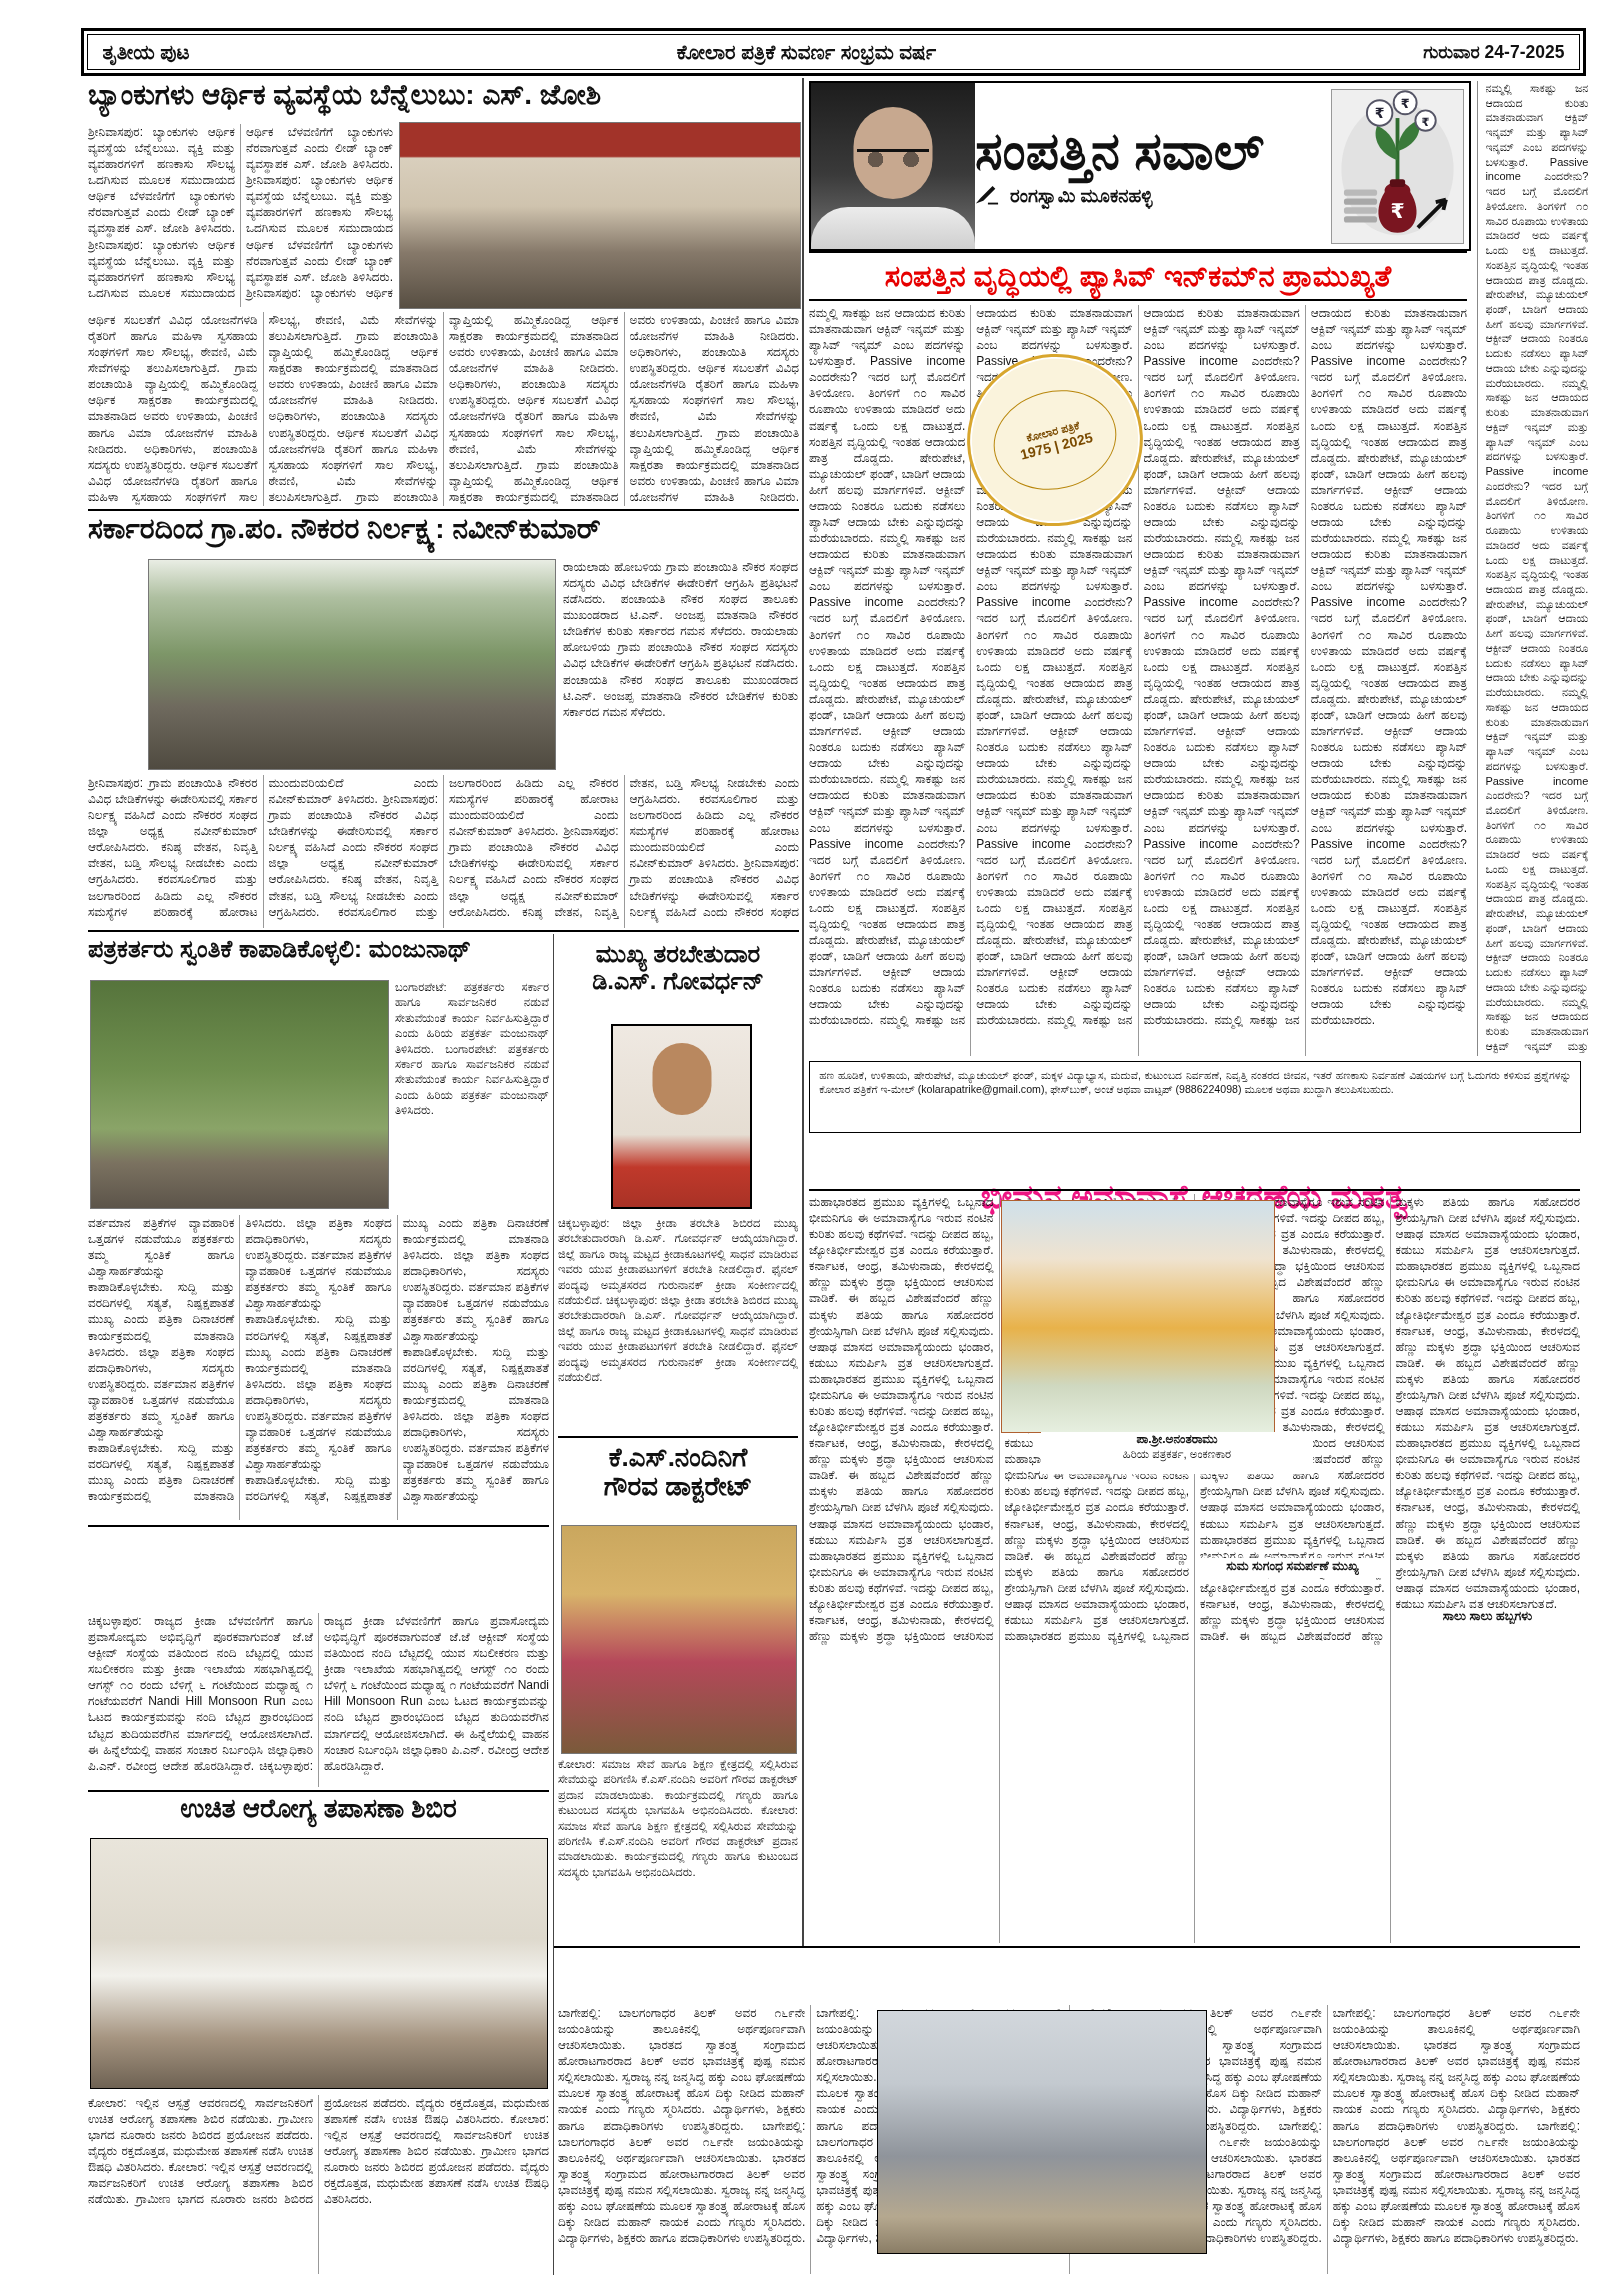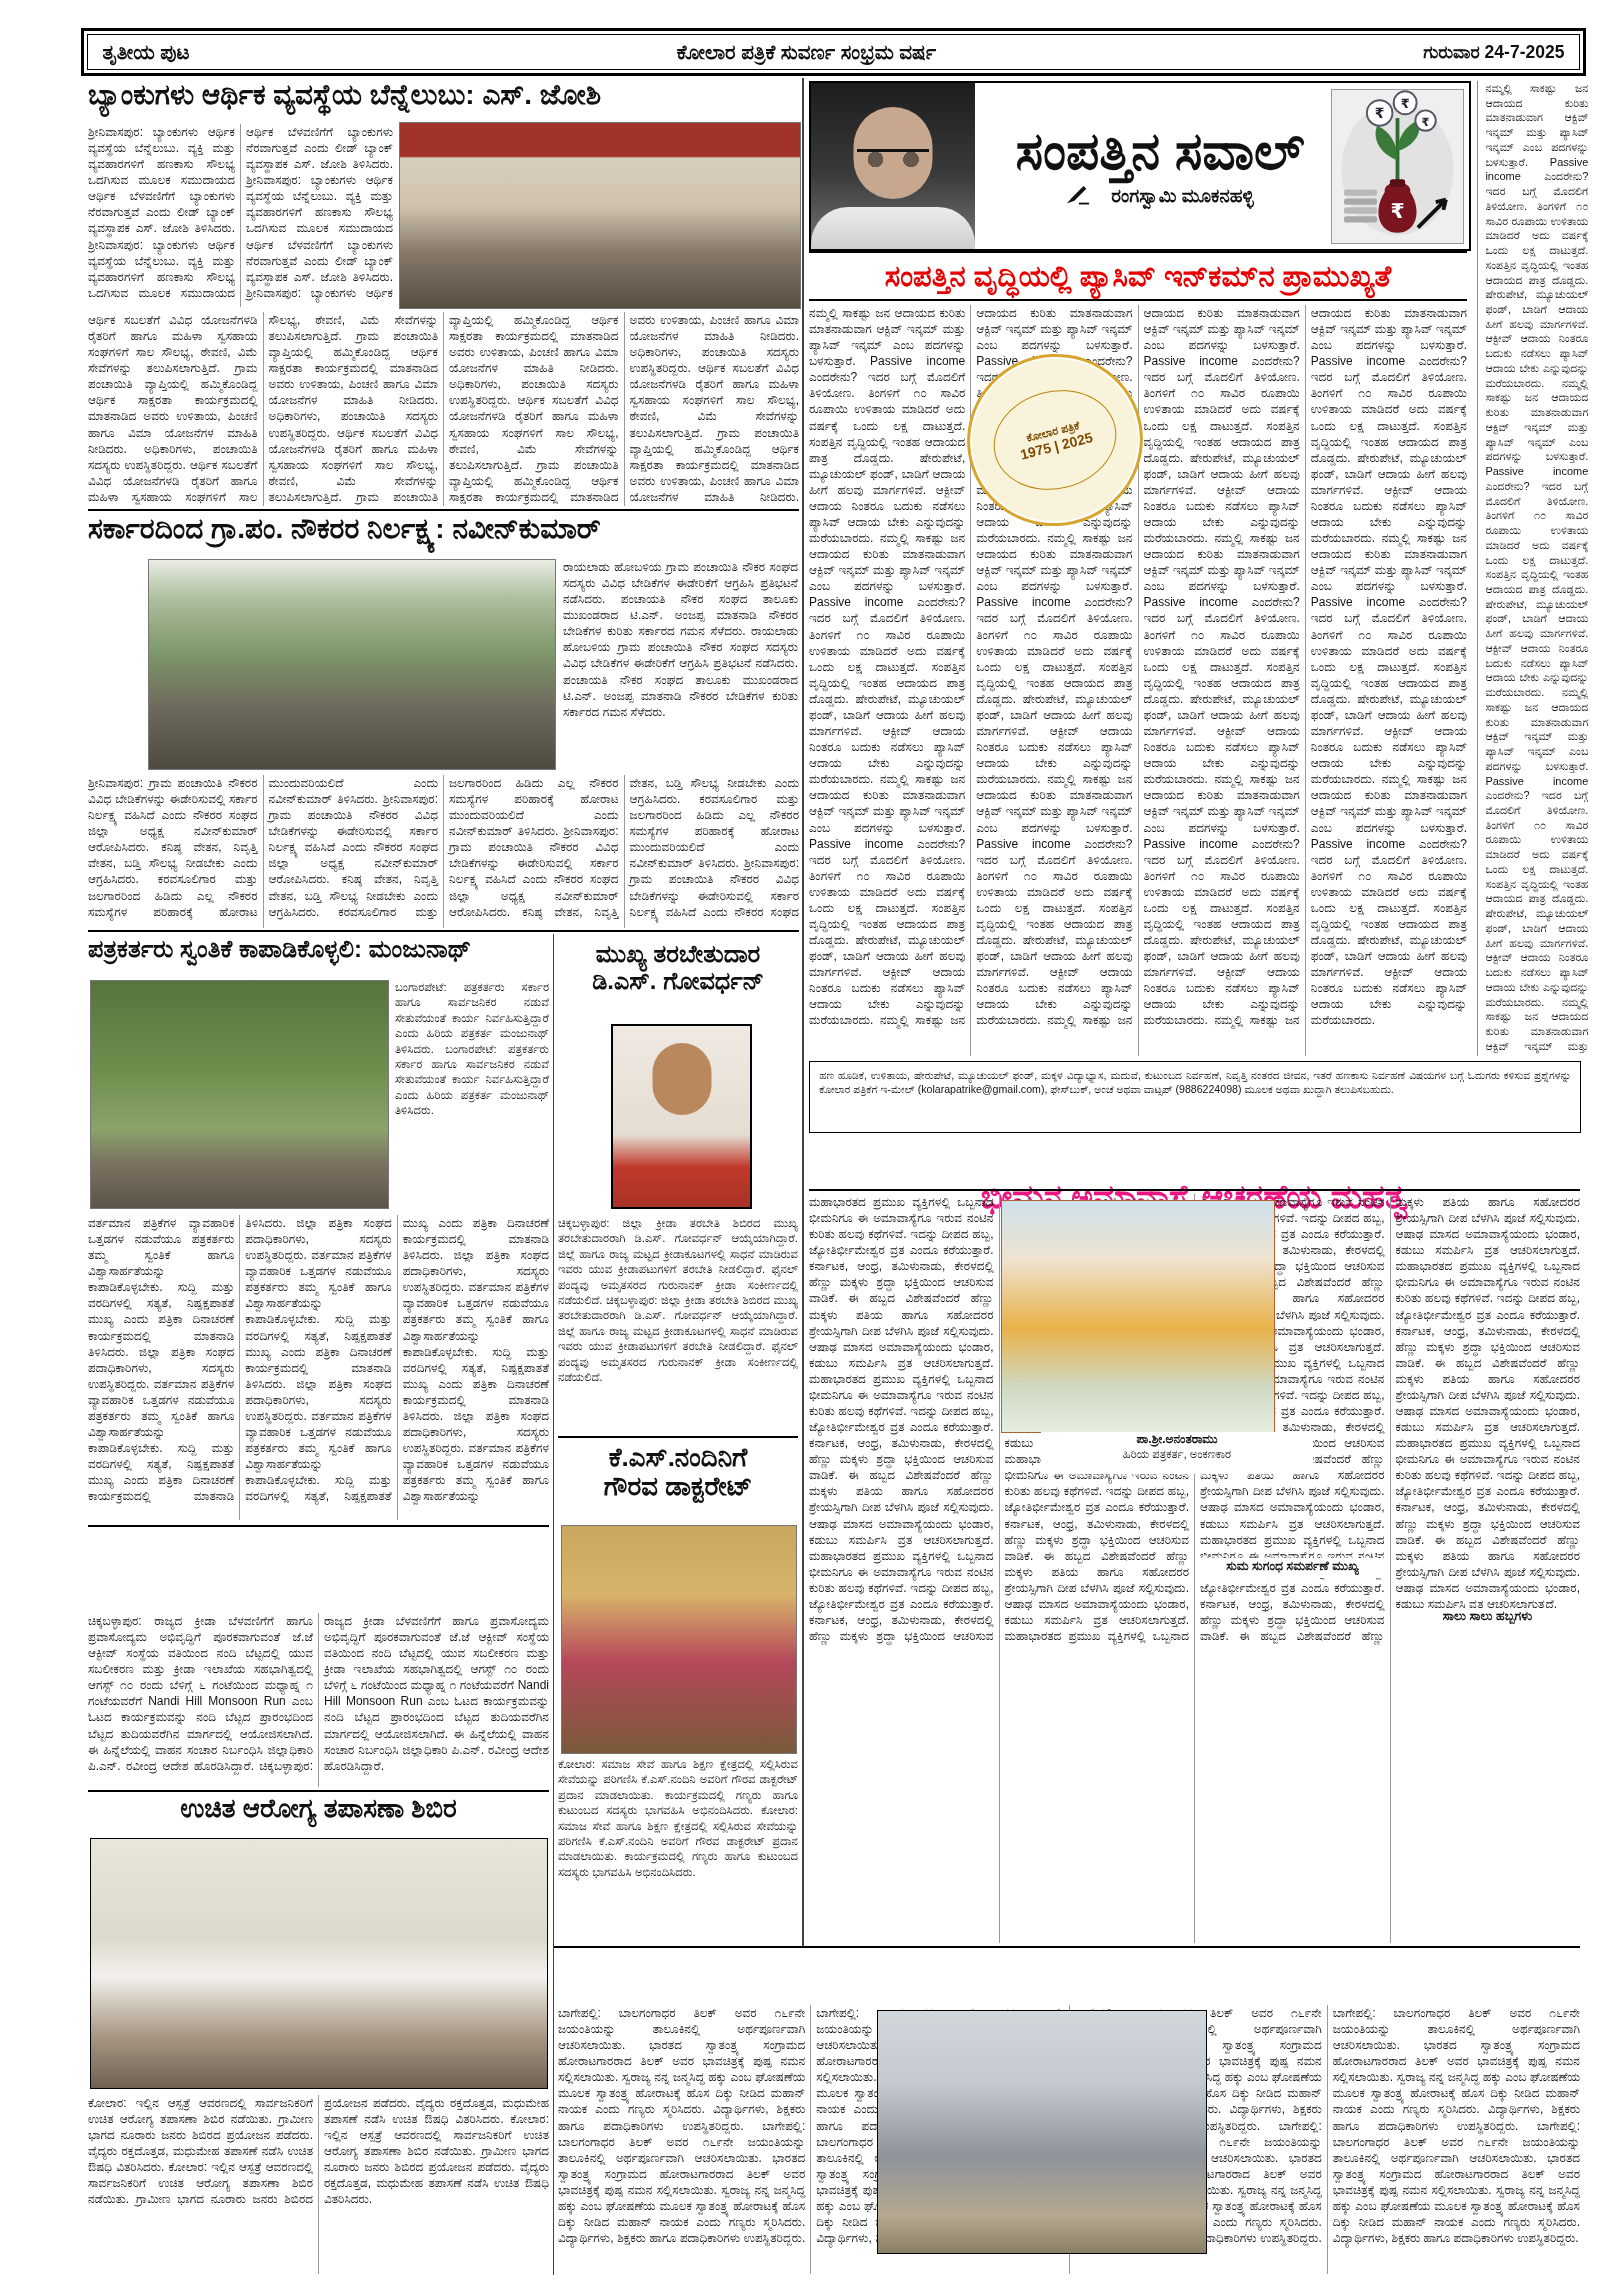--- a/index.html
+++ b/index.html
@@ -34,23 +34,23 @@
   .ph-tilak{background:linear-gradient(180deg,#d2d7dc 0%,#c3c9cf 30%,#8f949b 60%,#b5a88f 85%,#8a7d66 100%);border:1.8px solid #000;}
   .caption{font-size:12px;font-weight:bold;text-align:center;background:#fff;line-height:1.25;}
   .subhead{font-size:12.5px;font-weight:bold;text-align:center;background:#fff;line-height:1.3;}
   
   .masthead{border:2.8px solid #000;background:#fff;display:flex;align-items:stretch;}
   .columnist{width:164px;background:linear-gradient(180deg,#1d1d1d 0%,#3a3a3a 55%,#777 100%);position:relative;flex:none;}
   .columnist .face{position:absolute;left:50%;top:24px;transform:translateX(-50%);width:79px;height:92px;border-radius:42px;background:#c7a88f;}
   .columnist .glasses{position:absolute;left:50%;top:66px;transform:translateX(-50%);width:72px;height:18.5px;border-top:3.7px solid #111;
       background:radial-gradient(circle 13px at 18.5px 7.4px,rgba(20,20,20,.55) 60%,transparent 61%),radial-gradient(circle 13px at 54px 7.4px,rgba(20,20,20,.55) 60%,transparent 61%);}
   .columnist .shirt{position:absolute;left:0;bottom:0;width:100%;height:42px;background:linear-gradient(180deg,#ececec,#cfcfcf);border-radius:37px 37px 0 0;}
-  .mast-mid{flex:1;display:flex;flex-direction:column;align-items:center;justify-content:center;gap:7.4px;margin-left:20px;}
+  .mast-mid{flex:1;display:flex;flex-direction:column;justify-content:center;gap:7.4px;}
   .mast-title{font-size:52px;font-weight:bold;line-height:1;}
-  .mast-byline{font-size:18.5px;font-weight:bold;display:flex;align-items:center;gap:21px;}
+  .mast-byline{font-size:18.5px;font-weight:bold;display:flex;align-items:center;gap:11px;}
   .moneyart{width:131px;flex:none;margin:5.5px;border:0.9px solid #999;background:#efefef;}
   
   .stamp{border-radius:50%;border:3.7px solid #d8a62e;background:#faf3dc;transform:rotate(-14deg);
          display:flex;flex-direction:column;align-items:center;justify-content:center;gap:5.5px;box-shadow:0 0 0 1.8px #fff inset;}
   .stamp .in{width:72%;height:58%;border-radius:50%;border:1.8px solid #b8860b;display:flex;flex-direction:column;align-items:center;justify-content:center;}
   .stamp .yrs{font-size:14px;font-weight:bold;color:#7a4a00;}
   .stamp .nm{font-size:11px;font-weight:bold;color:#7a4a00;text-align:center;}
   
   .strip{border:1.8px solid #000;padding:5.5px 9.2px;font-size:10.6px;line-height:1.4;text-align:justify;overflow:hidden;}
   

